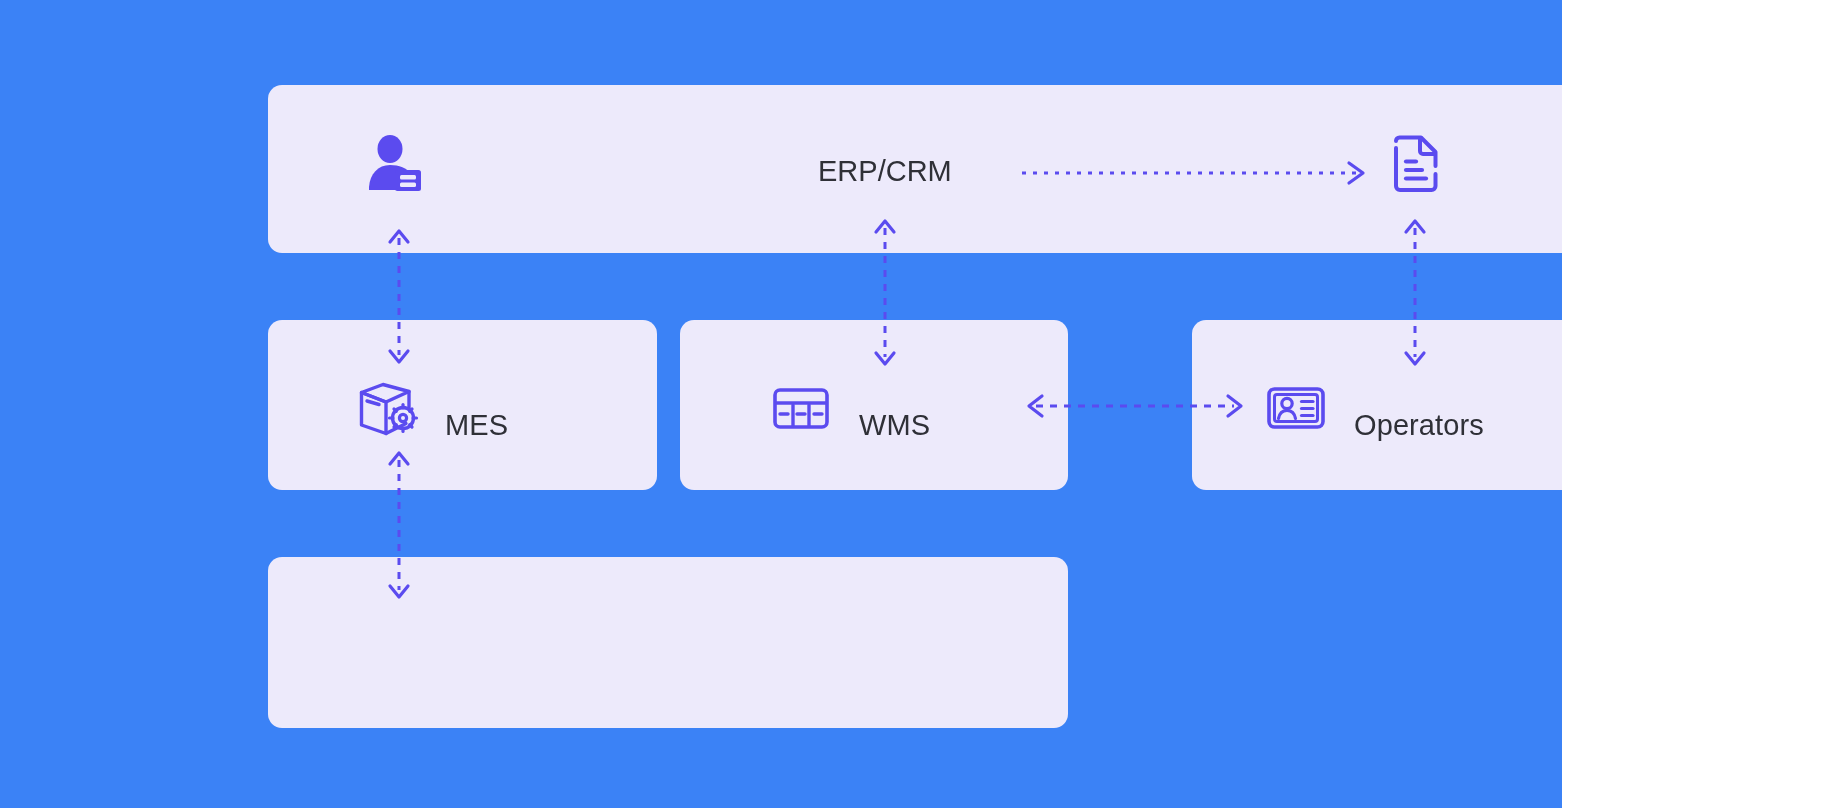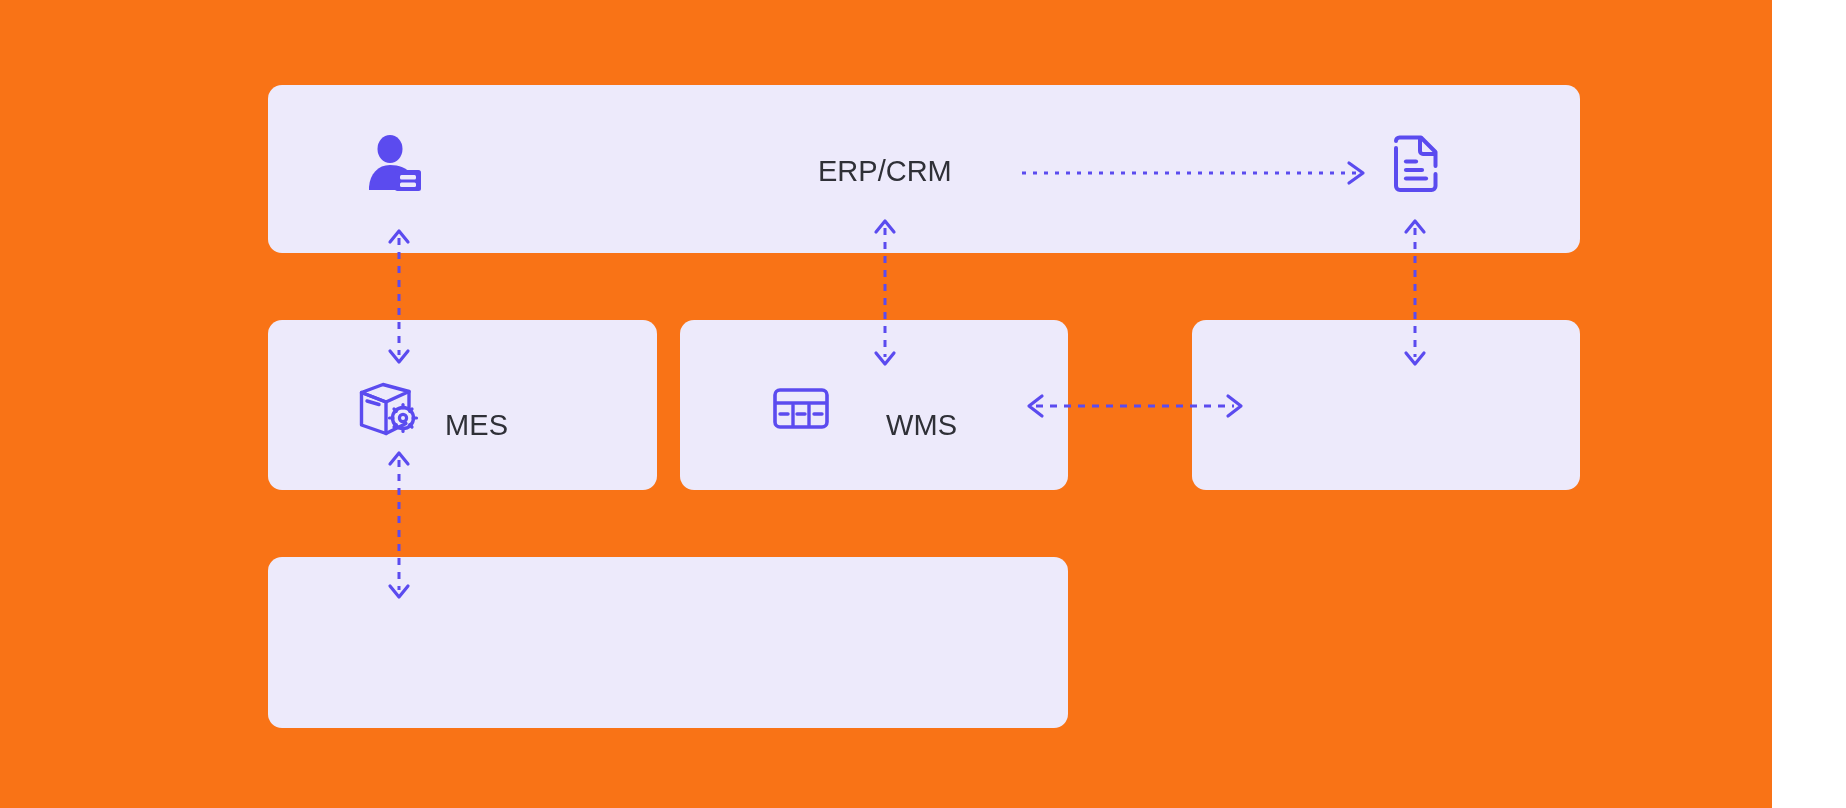--- a/index.html
+++ b/index.html
@@ -5,23 +5,23 @@
   html, body {
     margin: 0;
     padding: 0;
     background: #ffffff;
   }
   body {
     font-family: "Liberation Sans", sans-serif;
   }
   #canvas {
     position: relative;
-    width: 1772px;
+    width: 1562px;
     height: 808px;
-    background: #f97316;
+    background: #3b82f6;
     overflow: hidden;
   }
   .panel {
     position: absolute;
     background: #edeafb;
     border-radius: 14px;
   }
   .node {
     position: absolute;
     display: flex;
@@ -162,30 +162,44 @@
           <line x1="39" y1="33" x2="41.3" y2="35.3"></line>
           <line x1="54.7" y1="48.7" x2="57" y2="51"></line>
           <line x1="57" y1="33" x2="54.7" y2="35.3"></line>
           <line x1="41.3" y1="48.7" x2="39" y2="51"></line>
         </g>
       </svg>
     </span>
     <span class="node-label label-gap">MES</span>
   </div>
 
-  <div class="node" style="left:769px; top:373px;gap:27px;">
+  <div class="node" style="left:769px; top:373px;">
     <span class="node-icon">
       <svg viewBox="0 0 64 64" width="64" height="64">
         <rect x="6" y="14" width="52" height="37" rx="5" fill="none" stroke="#5b4bef" stroke-width="3.6"></rect>
         <line x1="7" y1="27" x2="57" y2="27" stroke="#5b4bef" stroke-width="3.6"></line>
         <line x1="24" y1="29" x2="24" y2="50" stroke="#5b4bef" stroke-width="3.4" stroke-linecap="round"></line>
         <line x1="40" y1="29" x2="40" y2="50" stroke="#5b4bef" stroke-width="3.4" stroke-linecap="round"></line>
         <line x1="11" y1="38" x2="19" y2="38" stroke="#5b4bef" stroke-width="3.4" stroke-linecap="round"></line>
         <line x1="28" y1="38" x2="36" y2="38" stroke="#5b4bef" stroke-width="3.4" stroke-linecap="round"></line>
         <line x1="45" y1="38" x2="53" y2="38" stroke="#5b4bef" stroke-width="3.4" stroke-linecap="round"></line>
       </svg>
     </span>
     <span class="node-label label-gap">WMS</span>
   </div>
 
+  <div class="node" style="left:1264px; top:373px;">
+    <span class="node-icon">
+      <svg viewBox="0 0 64 64" width="64" height="64">
+        <rect x="5" y="13" width="54" height="38" rx="5.5" fill="none" stroke="#5b4bef" stroke-width="3.6"></rect>
+        <rect x="10.5" y="18.5" width="43" height="27" rx="2.5" fill="none" stroke="#5b4bef" stroke-width="3"></rect>
+        <circle cx="23" cy="27.5" r="5.2" fill="none" stroke="#5b4bef" stroke-width="3.2"></circle>
+        <path d="M14.5 42.5 C15.5 37 19 34.5 23 34.5 C27 34.5 30.5 37 31.5 42.5" fill="none" stroke="#5b4bef" stroke-width="3.2" stroke-linecap="round"></path>
+        <line x1="37.5" y1="25.5" x2="49" y2="25.5" stroke="#5b4bef" stroke-width="3.2" stroke-linecap="round"></line>
+        <line x1="37.5" y1="32.5" x2="49" y2="32.5" stroke="#5b4bef" stroke-width="3.2" stroke-linecap="round"></line>
+        <line x1="37.5" y1="39.5" x2="49" y2="39.5" stroke="#5b4bef" stroke-width="3.2" stroke-linecap="round"></line>
+      </svg>
+    </span>
+    <span class="node-label label-gap">Operators</span>
+  </div>
 
 
 </div>
 
 </body></html>

